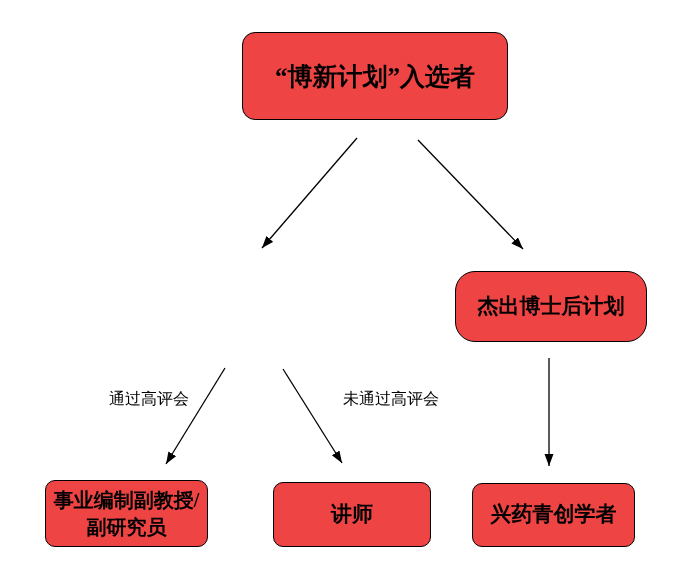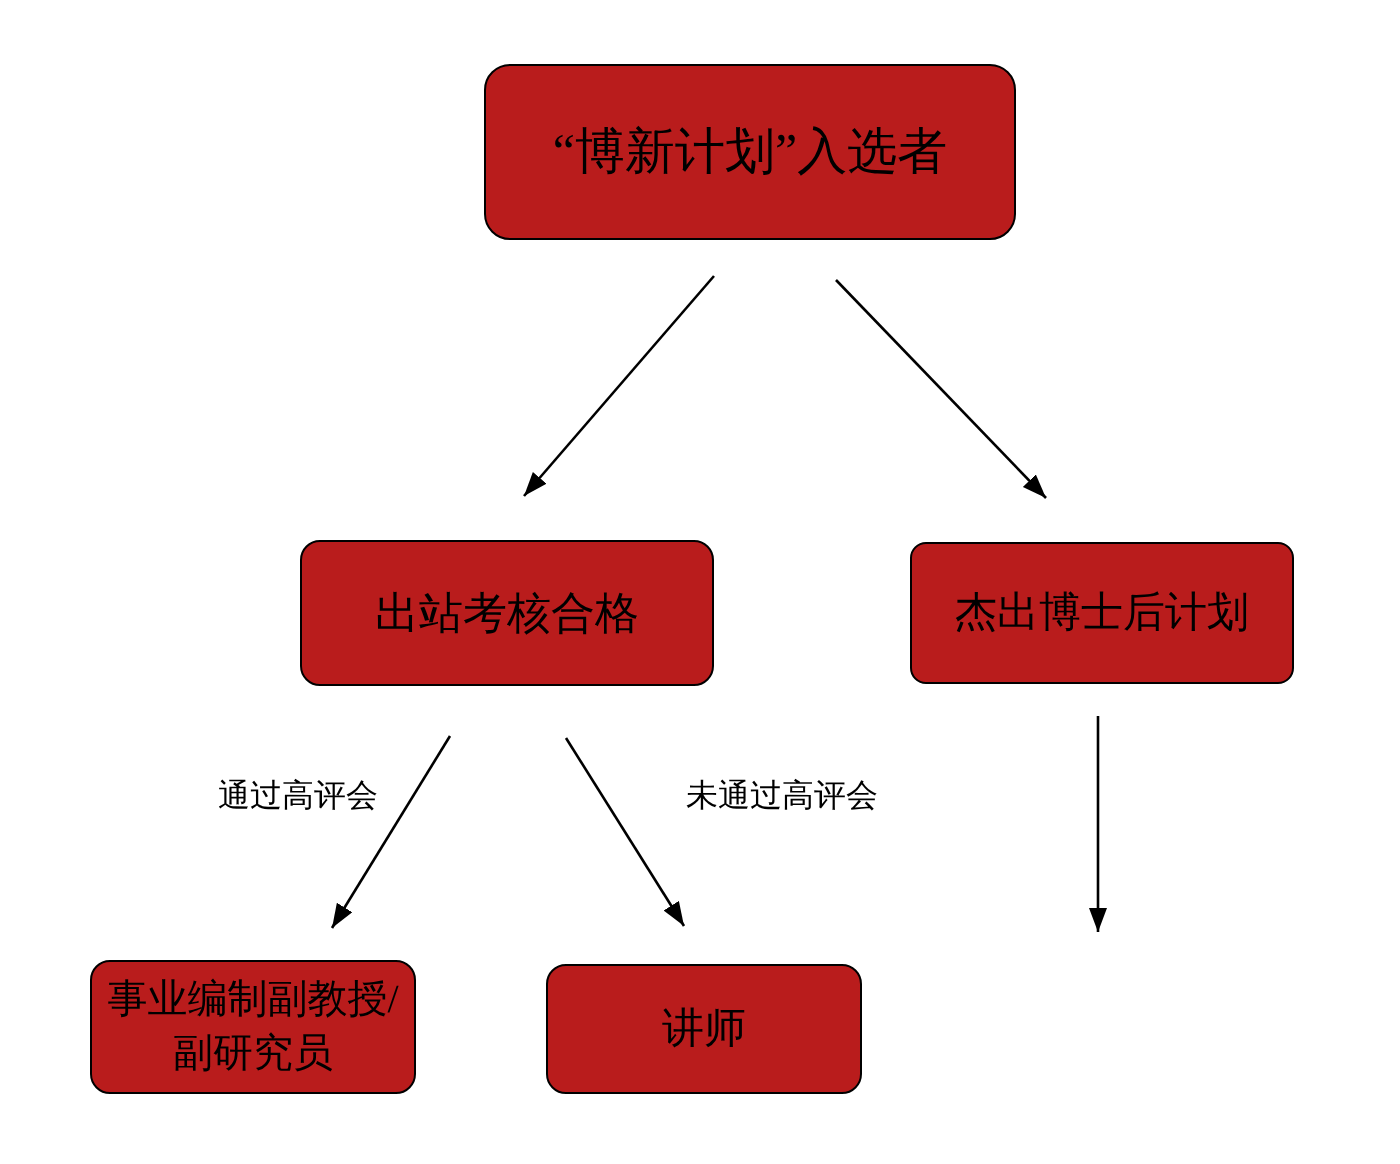--- a/index.html
+++ b/index.html
@@ -4,28 +4,28 @@
 <style>
   html, body { margin: 0; padding: 0; background: #ffffff; }
   body {
     width: 700px; height: 582px; position: relative; overflow: hidden;
     font-family: "Liberation Serif", serif; color: #000;
   }
   .canvas { position: absolute; left: 0; top: 0; width: 700px; height: 582px; background: #ffffff; }
   svg.arrows { position: absolute; left: 0; top: 0; pointer-events: none; }
   .node {
     position: absolute; box-sizing: border-box;
-    background: #b91c1c; border: 1.5px solid #000000;
+    background: #ef4444; border: 1.5px solid #000000;
     display: flex; align-items: center; justify-content: center;
-    text-align: center; font-weight: normal; line-height: 1.32;
+    text-align: center; font-weight: bold; line-height: 1.32;
     white-space: normal; word-break: break-all;
   }
   .node-top         { left: 242px; top: 32px;  width: 266px; height: 88px; border-radius: 13px; font-size: 25px; padding: 0 10px; }
   .node-mid-left    { left: 150px; top: 270px; width: 207px; height: 73px; border-radius: 10px; font-size: 22px; padding: 0 10px; }
-  .node-mid-right   { left: 455px; top: 271px; width: 192px; height: 71px; border-radius: 8px; font-size: 21px; padding: 0 8px; }
+  .node-mid-right   { left: 455px; top: 271px; width: 192px; height: 71px; border-radius: 20px; font-size: 21px; padding: 0 8px; }
   .node-bottom-left { left: 45px;  top: 480px; width: 163px; height: 67px; border-radius: 10px; font-size: 20px; padding: 0 0; }
   .node-bottom-mid  { left: 273px; top: 482px; width: 158px; height: 65px; border-radius: 10px; font-size: 21px; padding: 0 10px; }
   .node-bottom-right{ left: 472px; top: 483px; width: 163px; height: 64px; border-radius: 10px; font-size: 21px; padding: 0 8px; }
   .edge-label {
     position: absolute; font-size: 16px; font-weight: normal;
     text-align: center; line-height: 1.2; white-space: nowrap; color: #000;
   }
   .edge-label-pass { left: 99px;  top: 389px; width: 100px; }
   .edge-label-fail { left: 331px; top: 389px; width: 120px; }
 </style>
@@ -42,26 +42,26 @@
     </defs>
     <line x1="357" y1="138" x2="262" y2="248" stroke="#000" stroke-width="1.3" marker-end="url(#arrowhead)"></line>
     <line x1="418" y1="140" x2="523" y2="249" stroke="#000" stroke-width="1.3" marker-end="url(#arrowhead)"></line>
     <line x1="225" y1="368" x2="166" y2="464" stroke="#000" stroke-width="1.3" marker-end="url(#arrowhead)"></line>
     <line x1="283" y1="369" x2="342" y2="463" stroke="#000" stroke-width="1.3" marker-end="url(#arrowhead)"></line>
     <line x1="549" y1="358" x2="549" y2="466" stroke="#000" stroke-width="1.3" marker-end="url(#arrowhead)"></line>
   </svg>
 
   <div class="node node-top">“博新计划”入选者</div>
 
-  <div class="node node-mid-left">出站考核合格</div>
 
   <div class="node node-mid-right">杰出博士后计划</div>
 
   <div class="node node-bottom-left">事业编制副教授/副研究员</div>
 
   <div class="node node-bottom-mid">讲师</div>
 
+  <div class="node node-bottom-right">兴药青创学者</div>
 
   <div class="edge-label edge-label-pass">通过高评会</div>
 
   <div class="edge-label edge-label-fail">未通过高评会</div>
 
 </div>
 
 </body></html>

